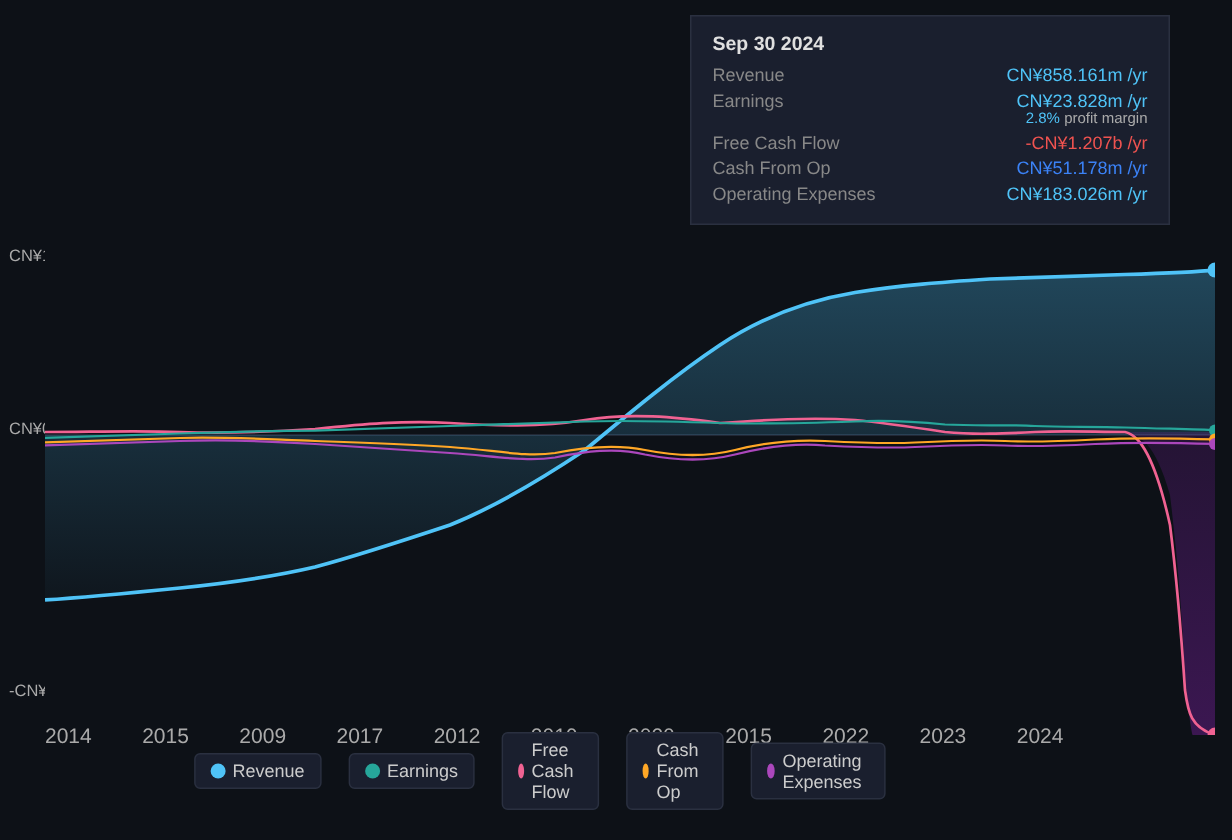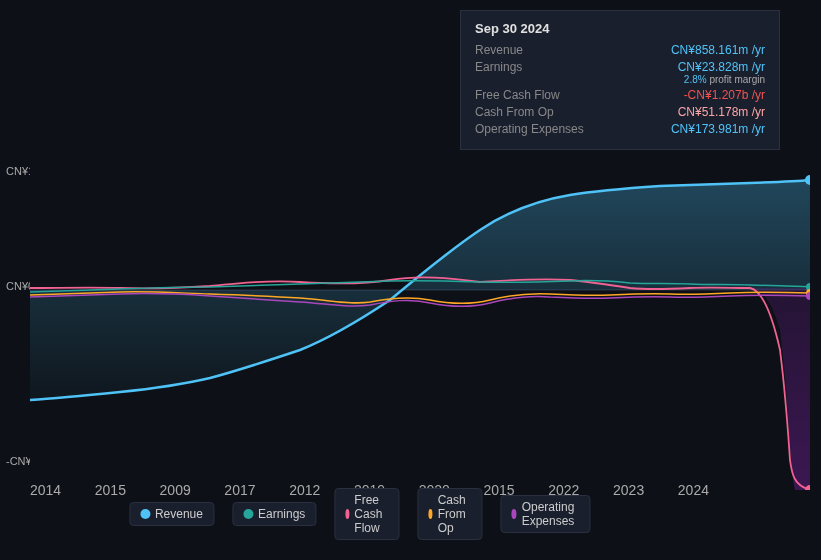--- a/index.html
+++ b/index.html
@@ -55,21 +55,21 @@
       color: #4fc3f7;
       text-align: right;
     }
 
     .tooltip-value.negative {
       color: #ef5350;
       margin-left: 20px;
     }
 
     .tooltip-value.orange {
-      color: #fca5a5;
+      color: #3b82f6;
     }
 
     .tooltip-sub {
       font-size: 10px;
       color: #aaa;
       text-align: right;
     }
 
     .tooltip-sub span {
       color: #4fc3f7;
@@ -163,21 +163,21 @@
     <div class="tooltip-row">
       <span class="tooltip-label">Free Cash Flow</span>
       <span class="tooltip-value negative">-CN¥1.207b /yr</span>
     </div>
     <div class="tooltip-row">
       <span class="tooltip-label">Cash From Op</span>
       <span class="tooltip-value orange">CN¥51.178m /yr</span>
     </div>
     <div class="tooltip-row">
       <span class="tooltip-label">Operating Expenses</span>
-      <span class="tooltip-value">CN¥173.981m /yr</span>
+      <span class="tooltip-value">CN¥183.026m /yr</span>
     </div>
   </div>
 
   <div class="y-label y-label-top">CN¥1b</div>
   <div class="y-label y-label-mid">CN¥0</div>
   <div class="y-label y-label-bot">-CN¥1b</div>
 
   <div class="grid-line" style="top: 178px;"></div>
   <div class="grid-line" style="top: 290px;"></div>
   <div class="grid-line" style="top: 460px;"></div>

